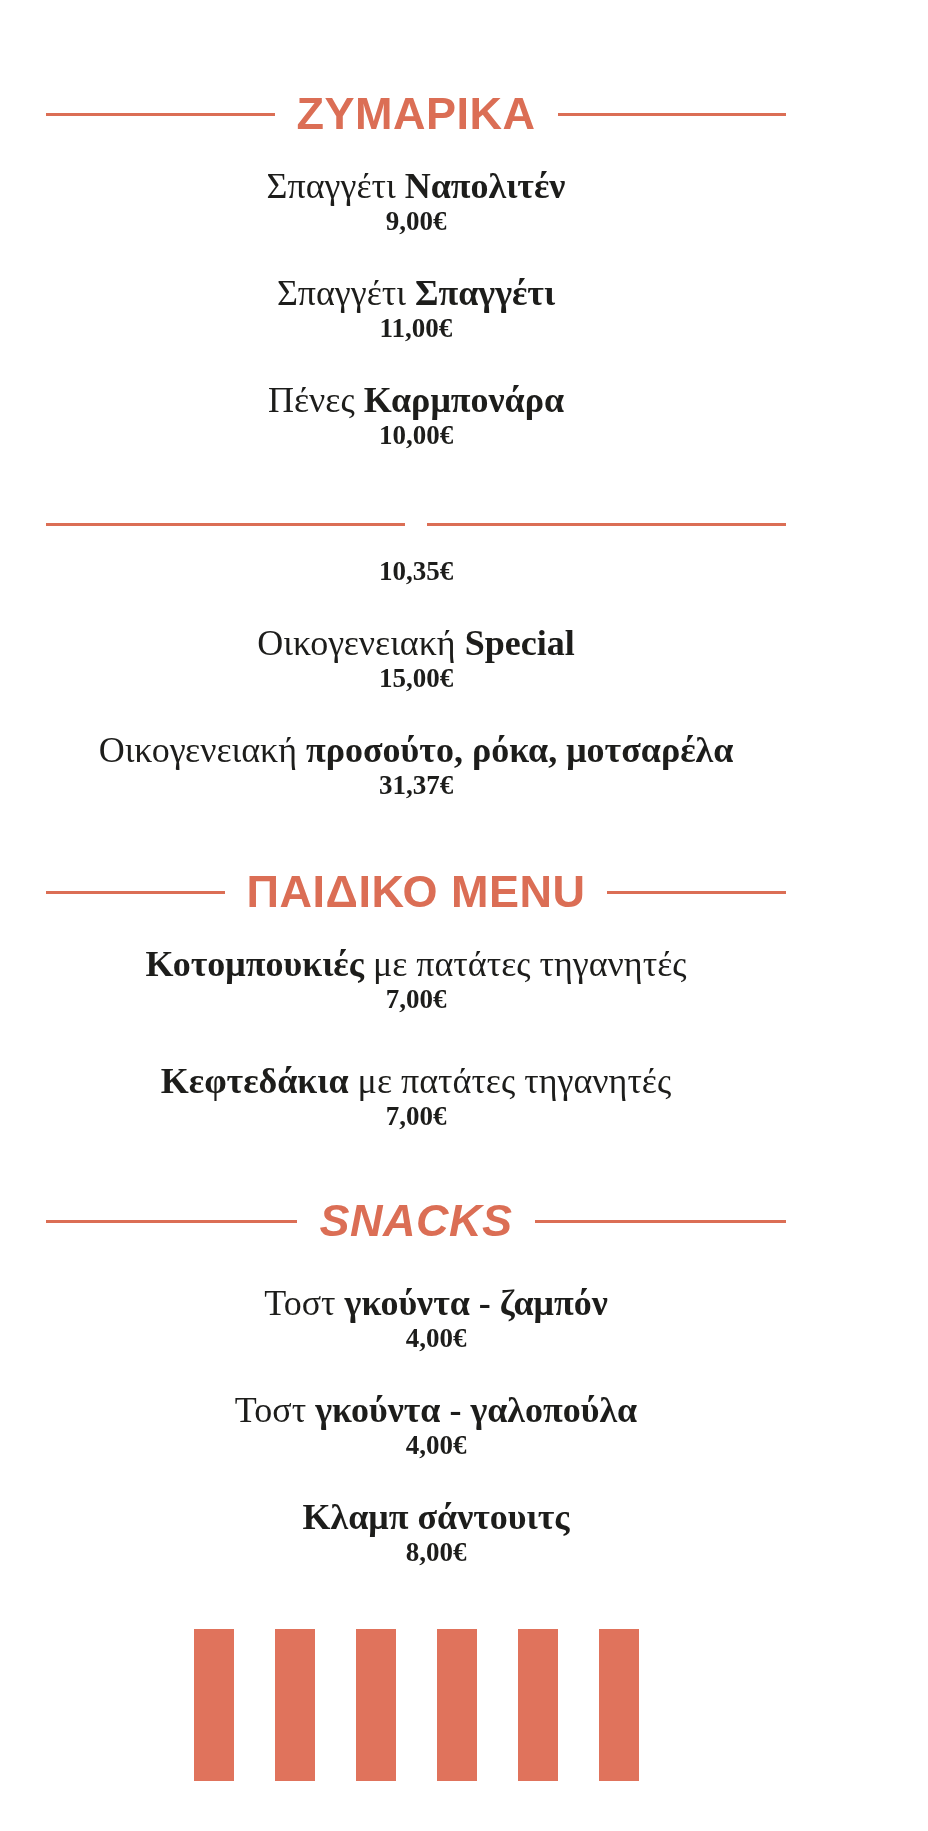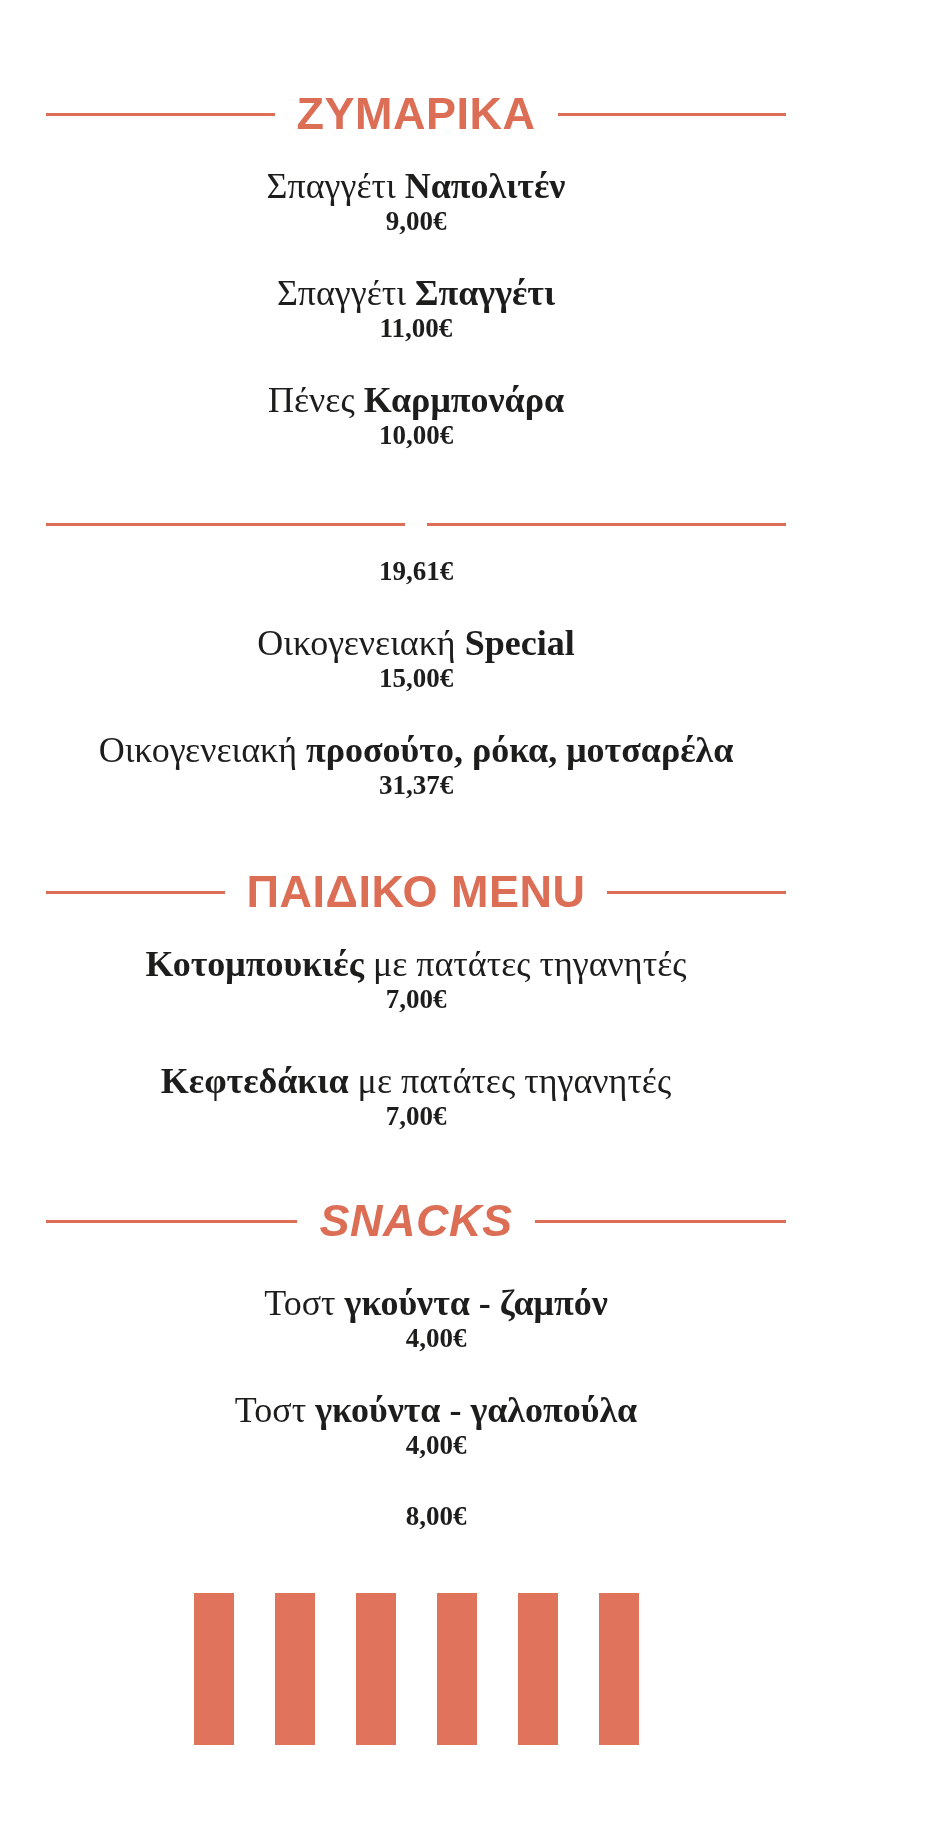--- a/index.html
+++ b/index.html
@@ -116,21 +116,21 @@
     </div>
   </section>
 
   <section class="section-pizza">
     <div class="section-header">
       <span class="header-line"></span>
       <span class="header-line"></span>
     </div>
     <div class="items">
       <div class="menu-item">
-        <div class="item-price">19,61€</div>
+        <div class="item-price">10,35€</div>
       </div>
       <div class="menu-item">
         <div class="item-name"><span>Οικογενειακή </span><span class="bold-part">Special</span><span></span></div>
         <div class="item-price">15,00€</div>
       </div>
       <div class="menu-item">
         <div class="item-name"><span>Οικογενειακή </span><span class="bold-part">προσούτο, ρόκα, μοτσαρέλα</span><span></span></div>
         <div class="item-price">31,37€</div>
       </div>
     </div>
@@ -163,20 +163,21 @@
     <div class="items">
       <div class="menu-item">
         <div class="item-name"><span>Τοστ </span><span class="bold-part">γκούντα - ζαμπόν</span><span></span></div>
         <div class="item-price">4,00€</div>
       </div>
       <div class="menu-item">
         <div class="item-name"><span>Τοστ </span><span class="bold-part">γκούντα - γαλοπούλα</span><span></span></div>
         <div class="item-price">4,00€</div>
       </div>
       <div class="menu-item">
+        <div class="item-name"><span></span><span class="bold-part">Κλαμπ σάντουιτς</span><span></span></div>
         <div class="item-price">8,00€</div>
       </div>
     </div>
   </section>
 
   <div class="stripes" id="stripes">
       <div class="stripe" style="background: rgb(224, 115, 92);"></div>
       <div class="stripe" style="background: rgb(224, 115, 92);"></div>
       <div class="stripe" style="background: rgb(224, 115, 92);"></div>
       <div class="stripe" style="background: rgb(224, 115, 92);"></div>

